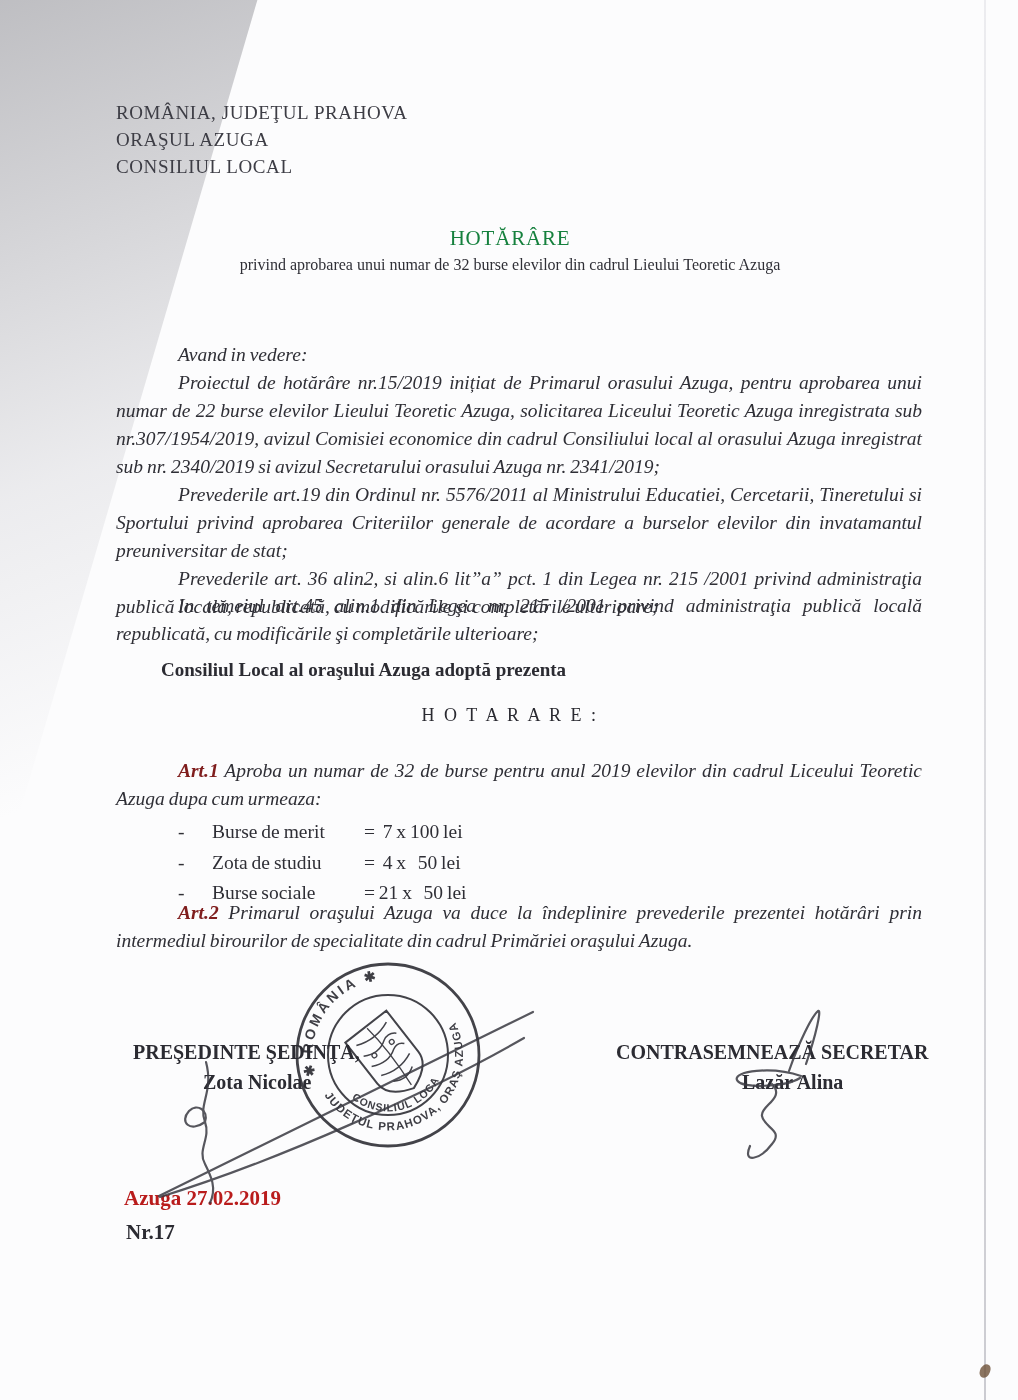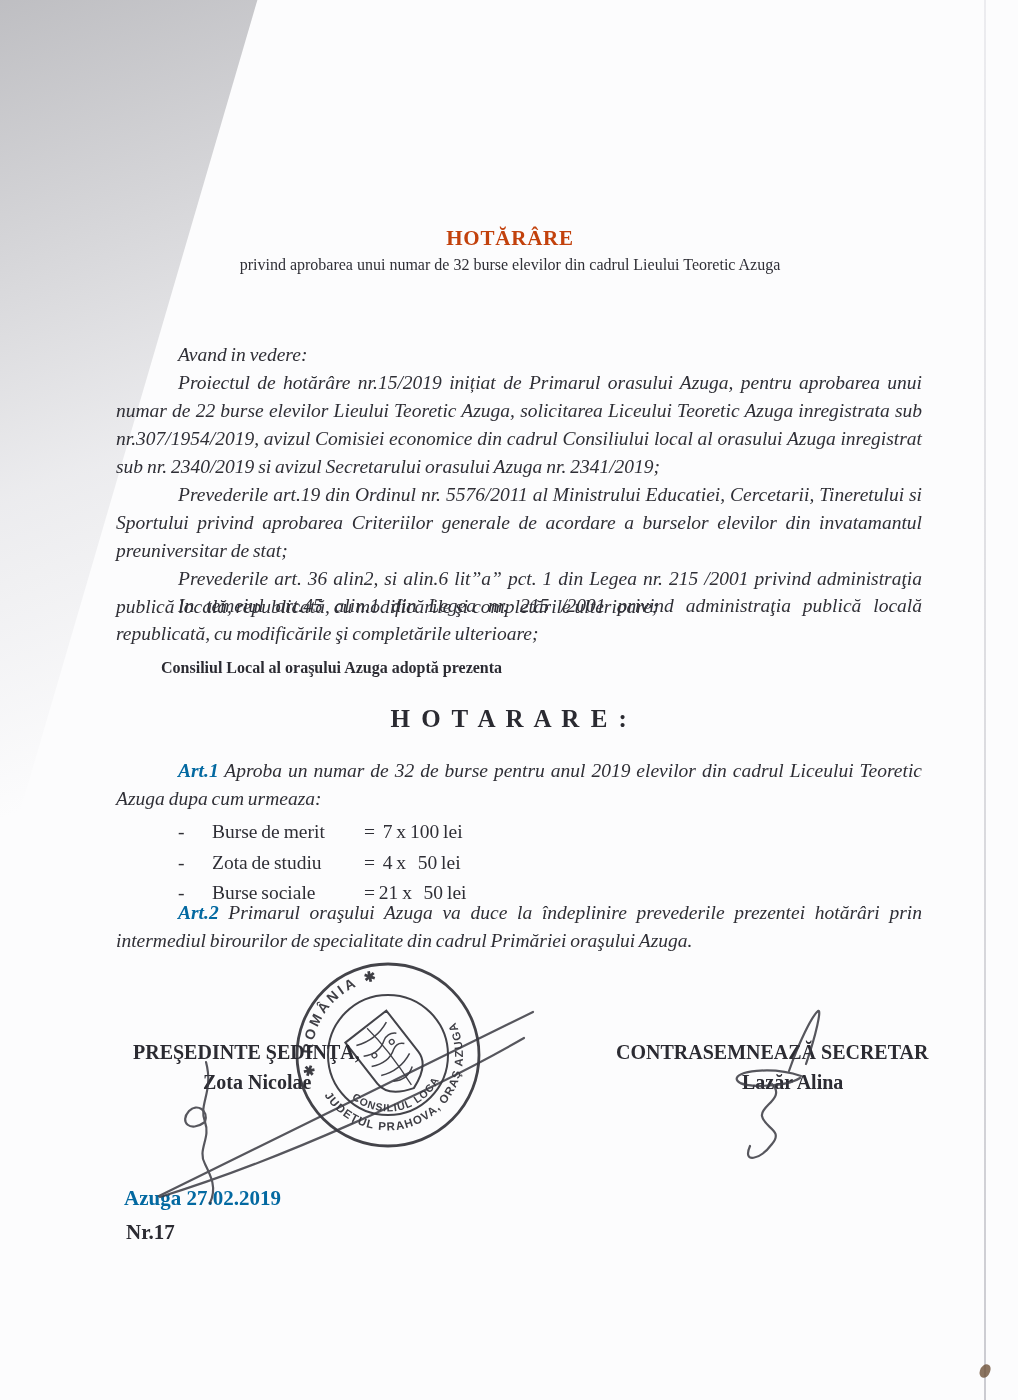--- a/index.html
+++ b/index.html
@@ -27,57 +27,62 @@
   }
   .speck{
     position:absolute; left:980px; top:1364px; width:10px; height:14px;
     background:#6e5138; border-radius:60% 40% 55% 45%;
     transform:rotate(18deg); opacity:.8;
   }
   
   .abs{position:absolute;}
   .hdr{left:116px; top:99px; font-size:19px; line-height:27px; letter-spacing:.6px; color:#3d3d45;}
   .ttl-block{left:60px; top:226px; width:900px; text-align:center;}
-  .ttl{font-weight:bold; font-size:21px; letter-spacing:.8px; color:#c2410c;}
+  .ttl{font-weight:normal; font-size:21px; letter-spacing:.8px; color:#15803d;}
   .sub{font-size:16px; margin-top:5px;}
   .body-txt{font-size:19.5px; line-height:28px; text-align:justify; word-spacing:-1px;}
   .body-txt p{margin:0; text-indent:62px;font-style:italic;}
   .b1{left:116px; top:341px; width:806px;}
   .b2{left:116px; top:592px; width:806px;}
-  .adoption{left:161px; top:659px; font-size:16px; font-weight:bold; color:#2b2b32;}
-  .heading{left:60px; top:705px; width:900px; text-align:center; font-weight:bold; font-size:25px; letter-spacing:2.5px; color:#2a2a31;}
+  .adoption{left:161px; top:659px; font-size:19px; font-weight:bold; color:#2b2b32;}
+  .heading{left:60px; top:705px; width:900px; text-align:center; font-weight:normal; font-size:18px; letter-spacing:2.5px; color:#2a2a31;}
   .art{width:806px;}
   .art1{left:116px; top:757px;}
   .art2{left:116px; top:899px;}
-  .art b{color:#0369a1;}
+  .art b{color:#7f1d1d;}
   .burse-list{margin-top:4px; padding-left:62px; font-size:19.5px; line-height:30.5px; text-align:left;}
   .burse-row{display:flex;}
   .burse-dash{width:34px;}
   .burse-name{width:152px;}
   .burse-val{white-space:pre;}
   .sig{font-weight:bold; font-size:20px; color:#2b2b32;}
   .sig-left-title{left:133px; top:1041px;}
   .sig-left-name{left:203px; top:1071px;}
   .sig-right-title{left:616px; top:1041px;}
   .sig-right-name{left:742px; top:1071px;}
-  .footer-date{left:124px; top:1186px; font-weight:bold; font-size:21px; color:#0369a1;}
+  .footer-date{left:124px; top:1186px; font-weight:bold; font-size:21px; color:#b91c1c;}
   .footer-nr{left:126px; top:1220px; font-weight:bold; font-size:21px; color:#2b2b32;}
   .stamp-svg{position:absolute; left:290px; top:957px; width:196px; height:196px;}
   .strokes-svg{position:absolute; left:0; top:0; width:1018px; height:1400px; pointer-events:none;}
 </style>
 </head>
 <body>
 
 <div class="page">
 
   <div class="corner-shade-soft"></div>
   <div class="corner-shade-dark"></div>
   <div class="edge-line"></div>
   <div class="speck"></div>
 
+  <div class="abs hdr">
+    <div>ROMÂNIA, JUDEŢUL PRAHOVA</div>
+    <div>ORAŞUL AZUGA</div>
+    <div>CONSILIUL LOCAL</div>
+  </div>
 
   <div class="abs ttl-block">
     <div class="ttl">HOTĂRÂRE</div>
     <div class="sub">privind aprobarea unui numar de 32 burse elevilor din cadrul Lieului Teoretic Azuga</div>
   </div>
 
   <div class="abs b1 body-txt">
     <p>Avand in vedere:</p>
     <p>Proiectul de hotărâre nr.15/2019  inițiat de Primarul orasului Azuga, pentru aprobarea unui numar de 22 burse elevilor Lieului Teoretic Azuga, solicitarea Liceului Teoretic Azuga inregistrata sub nr.307/1954/2019, avizul Comisiei economice din cadrul Consiliului local al orasului Azuga inregistrat sub nr. 2340/2019 si avizul Secretarului orasului Azuga nr. 2341/2019;</p>
     <p>Prevederile art.19 din Ordinul nr. 5576/2011 al Ministrului Educatiei, Cercetarii, Tineretului si Sportului privind aprobarea Criteriilor generale de acordare a burselor elevilor din invatamantul preuniversitar de stat;</p>

